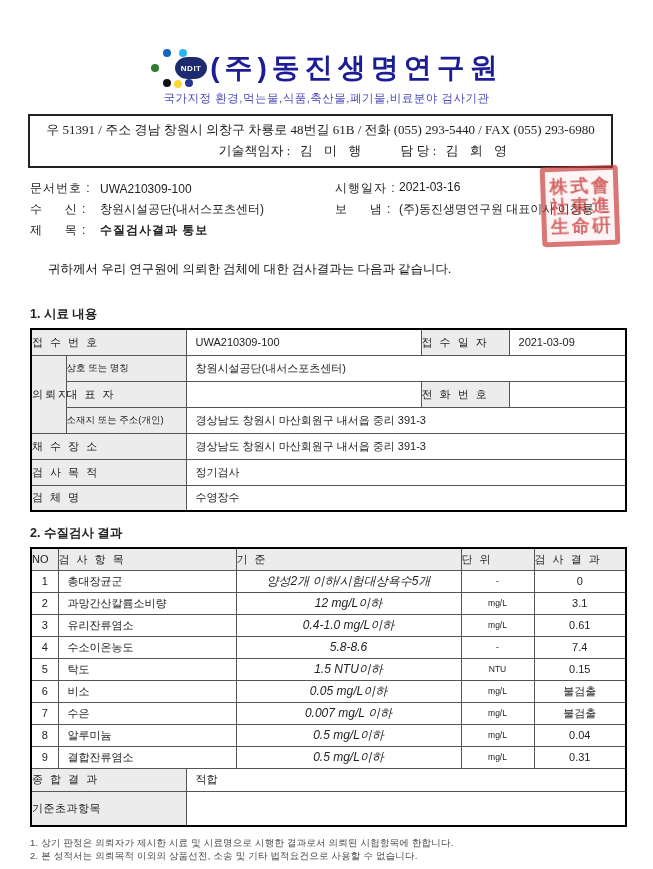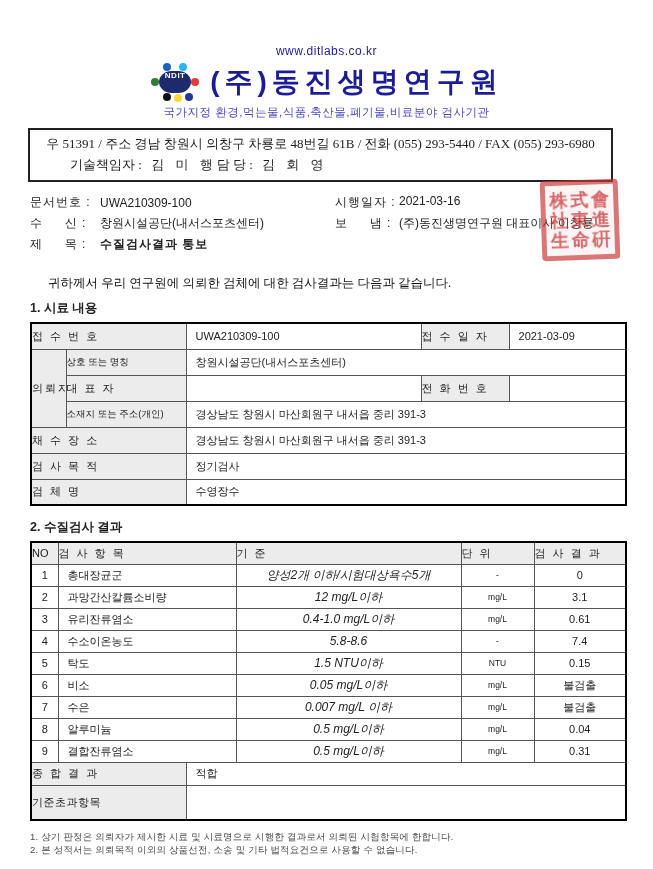--- a/index.html
+++ b/index.html
@@ -5,39 +5,39 @@
   * { margin:0; padding:0; box-sizing:border-box; }
   html,body { background:#fff; }
   body { font-family:"Liberation Sans", sans-serif; color:#222; }
   .page { position:relative; width:653px; height:869px; background:#fff; overflow:hidden; }
 
   
   .header { padding-top:44px; text-align:center; }
   .website { font-size:12px; color:#1c1c96; letter-spacing:0.5px; }
   .brand-row { margin-top:4px; display:flex; align-items:center; justify-content:center; gap:10px; }
   .logo { position:relative; width:50px; height:40px; flex:0 0 auto; }
-  .logo-core { position:absolute; left:9px; top:9px; width:32px; height:22px; background:#1d2a6e;
-               border-radius:40% / 50%; display:flex; justify-content:center; }
+  .logo-core { position:absolute; left:25px; top:9px; width:32px; height:22px; background:#1d2a6e;
+               border-radius:40% / 50%; display:flex; align-items:center; justify-content:center; }
   .logo-core span { color:#fff; font-size:8px; font-weight:bold; letter-spacing:0.5px; }
   .dot { position:absolute; width:8px; height:8px; border-radius:50%; }
   .d1 { background:#1565c0; left:13px; top:1px; }
   .d2 { background:#29b6f6; left:29px; top:1px; }
   .d3 { background:#2e7d32; left:1px;  top:16px; }
   .d4 { background:#e53935; left:41px; top:16px; }
   .d5 { background:#111111; left:13px; top:31px; }
   .d6 { background:#fdd835; left:24px; top:32px; }
   .d7 { background:#283593; left:35px; top:31px; }
   .company { font-size:28px; font-weight:bold; color:#1c1c96; letter-spacing:5px; }
   .tagline { margin-top:3px; font-size:11.5px; color:#4949b4; letter-spacing:0.5px; }
 
   
   .contact-box { margin:8px 40px 0 28px; border:2px solid #222; padding:5px 12px 6px 12px;
                  font-family:"Liberation Serif", serif; font-size:13px; color:#222; }
   .addr-line { text-align:center; white-space:nowrap; }
-  .contact-row { display:flex; justify-content:flex-start; margin-top:3px; }
+  .contact-row { display:flex; justify-content:flex-end; margin-top:3px;gap:35px; }
   .contact-row .left-part { padding-left:28px; }
   .contact-row .right-part { padding-right:88px; }
   .contact-row .name { letter-spacing:4px; margin-left:6px; }
 
   
   .doc-info { position:relative; margin:12px 30px 0 30px; font-size:12px; }
   .di-row { display:flex; height:21px; align-items:flex-start; }
   .di-left { width:305px; display:flex; align-items:center; }
   .di-label { width:70px; letter-spacing:1px; }
   .di-rlabel { width:64px; letter-spacing:1px; }
@@ -49,21 +49,21 @@
            background:rgba(230,120,120,0.07); }
   .stamp-grid { display:grid; grid-template-columns:repeat(3,1fr); width:62px;
                 font-family:"Liberation Serif", serif; font-size:18px; line-height:20px;
                 color:rgba(197,55,55,0.75); text-align:center; filter:blur(0.4px);
                 font-weight:bold; }
 
   
   .greeting { margin:18px 30px 0 30px; padding-left:18px;
               font-family:"Liberation Serif", serif; font-size:12.5px; color:#111; }
   .sec-title { margin:0 30px; font-size:12.5px; font-weight:bold; color:#222; }
-  .sec1-title { margin-top:8px; }
+  .sec1-title { margin-top:28px; }
   .sec2-title { margin-top:13px; }
 
   
   table { border-collapse:collapse; table-layout:fixed; margin:5px 30px 0 30px; width:595px; }
   td { border:1px solid #555; font-size:11px; color:#222; overflow:hidden; white-space:nowrap; }
   .t1 td { height:26px; }
   .t2 td { height:22px; }
   .lbl { background:#ececec; text-align:left; letter-spacing:2px; }
   .lbl.small { font-size:9.5px; letter-spacing:0; }
   .val { padding-left:9px; text-align:left; }
@@ -75,21 +75,20 @@
 
   
   .notes { margin:9px 30px 0 30px; font-size:9.5px; color:#4a4a4a; line-height:13px; letter-spacing:0.2px; }
 </style>
 </head>
 <body>
 
 <div class="page">
 
   <div class="header">
-    <div class="website">www.ditlabs.co.kr</div>
     <div class="brand-row">
       <div class="logo">
         <span class="dot d1"></span>
         <span class="dot d2"></span>
         <span class="dot d3"></span>
         <span class="dot d4"></span>
         <span class="dot d5"></span>
         <span class="dot d6"></span>
         <span class="dot d7"></span>
         <div class="logo-core">

